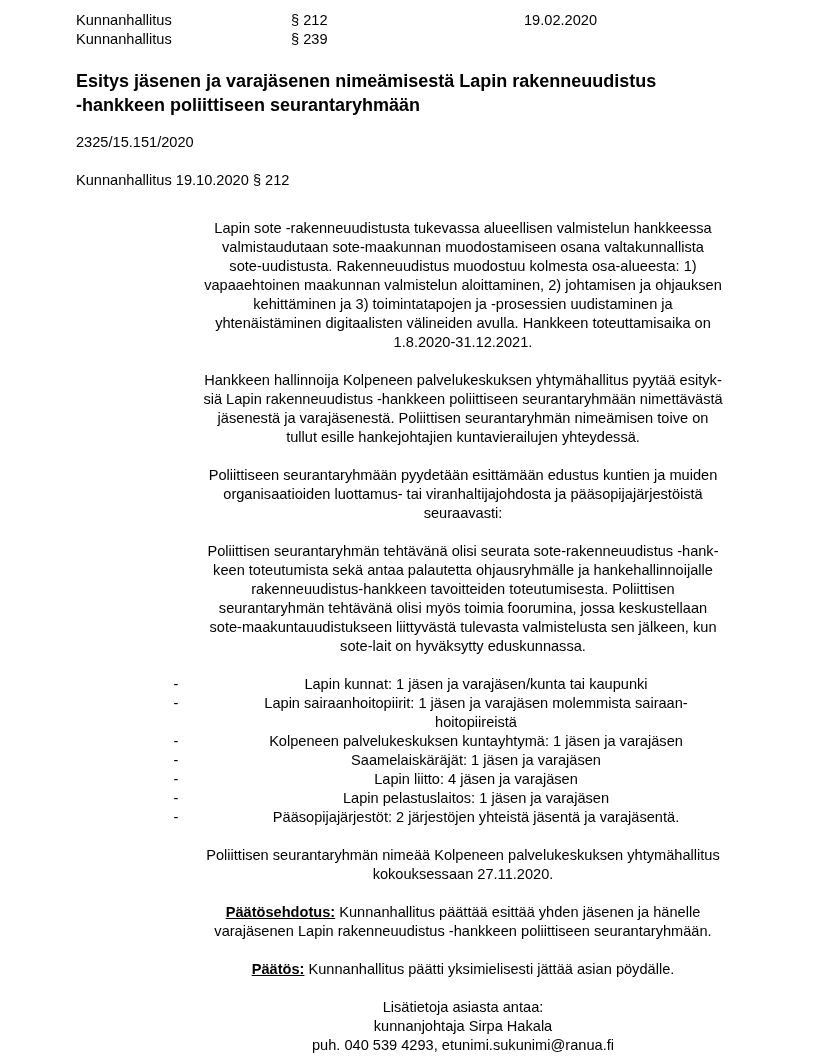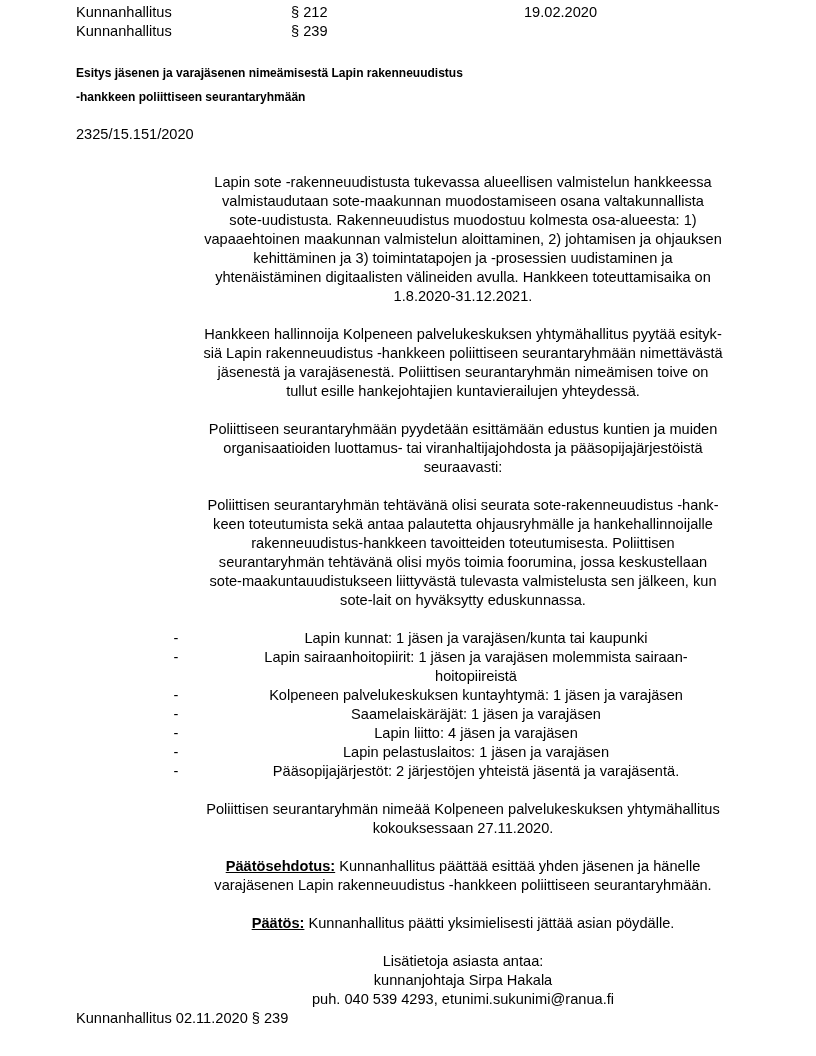--- a/index.html
+++ b/index.html
@@ -6,31 +6,31 @@
   .page {
     position: relative;
     width: 816px;
     height: 1056px;
     box-sizing: border-box;
     background: #ffffff;
     color: #000000;
     font-family: "Liberation Sans", "DejaVu Sans", sans-serif;
     font-size: 14.6px;
     line-height: 19px;
-    padding-top: 3px;
+    padding-top: 11px;
     overflow: hidden;
   }
   .header-row {
     display: grid;
     grid-template-columns: 215px 233px 1fr;
     margin-left: 76px;
     margin-right: 40px;
   }
   .title {
-    font-size: 12px;
+    font-size: 18px;
     line-height: 24px;
     font-weight: 700;
     margin: 20px 60px 0 76px;
     white-space: pre-line;
   }
   .diary { margin: 16px 8px 0 76px; }
   .section-heading { margin: 19px 0 0 76px; }
   .content {
     margin-left: 163px;
     width: 600px;
@@ -68,20 +68,21 @@
       <span>Kunnanhallitus</span>
       <span>§ 239</span>
     </div>
   </div>
 
   <h1 class="title">Esitys jäsenen ja varajäsenen nimeämisestä Lapin rakenneuudistus
 -hankkeen poliittiseen seurantaryhmään</h1>
 
   <div class="diary">2325/15.151/2020</div>
 
+  <div class="section-heading">Kunnanhallitus 19.10.2020 § 212</div>
 
   <div class="content">
 
     <p class="para">Lapin sote -rakenneuudistusta tukevassa alueellisen valmistelun hankkeessa
 valmistaudutaan sote-maakunnan muodostamiseen osana valtakunnallista
 sote-uudistusta. Rakenneuudistus muodostuu kolmesta osa-alueesta: 1)
 vapaaehtoinen maakunnan valmistelun aloittaminen, 2) johtamisen ja ohjauksen
 kehittäminen ja 3) toimintatapojen ja -prosessien uudistaminen ja
 yhtenäistäminen digitaalisten välineiden avulla. Hankkeen toteuttamisaika on
 1.8.2020-31.12.2021.</p>

